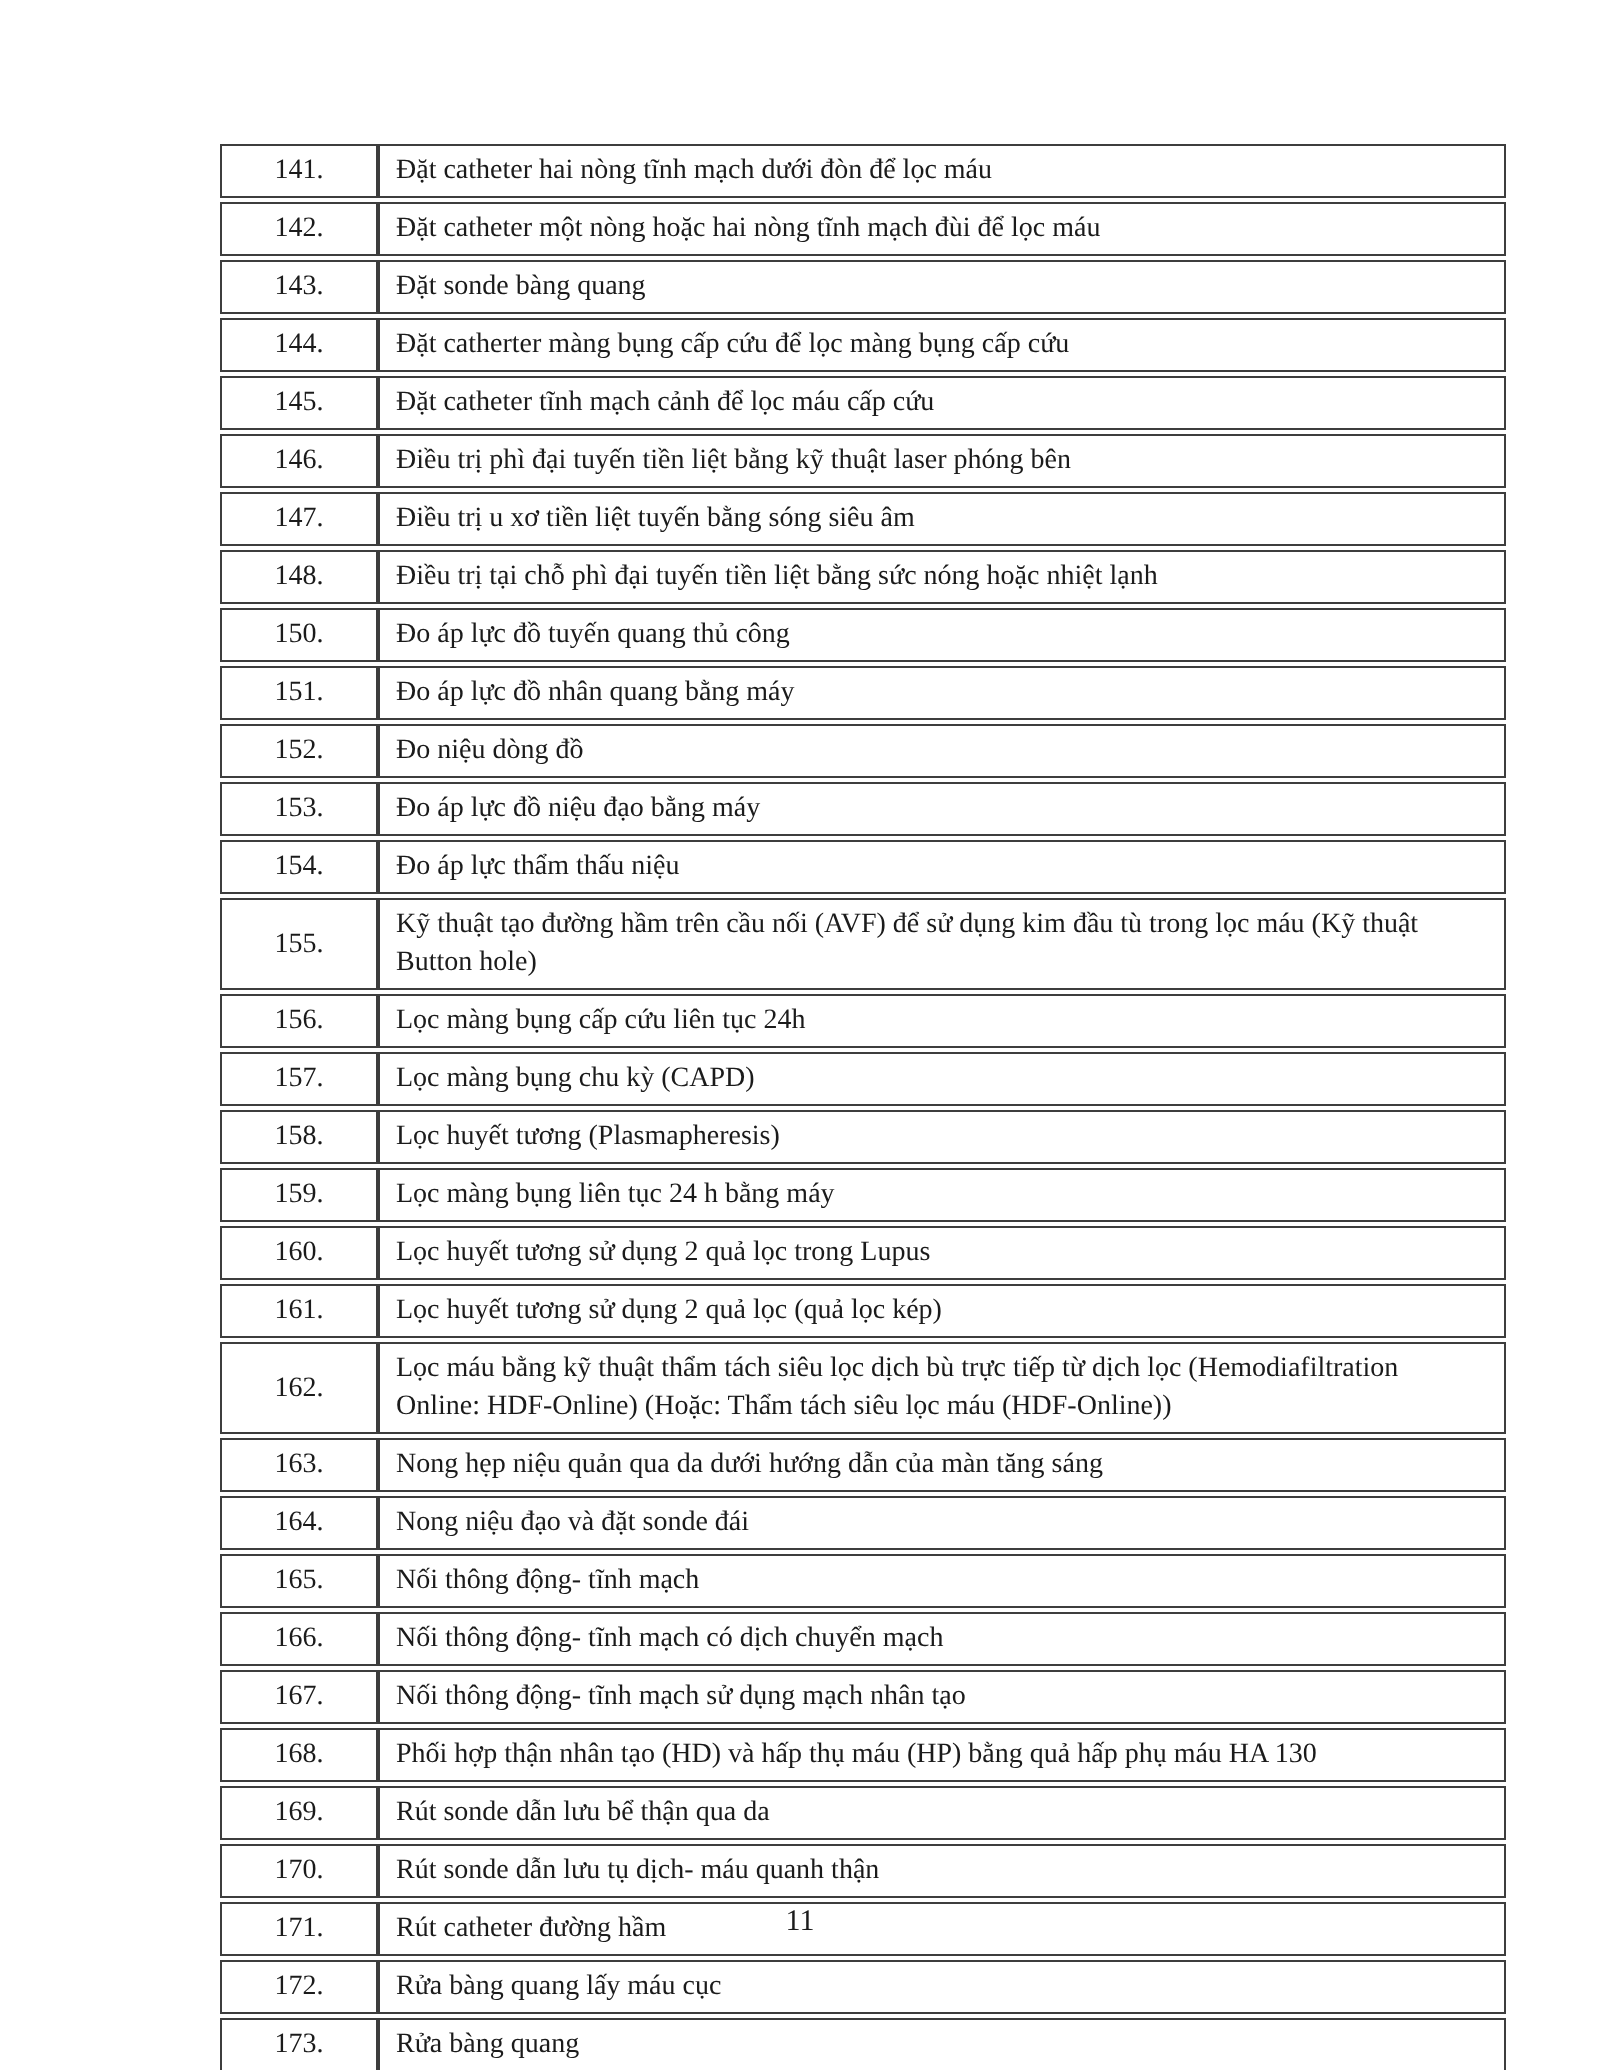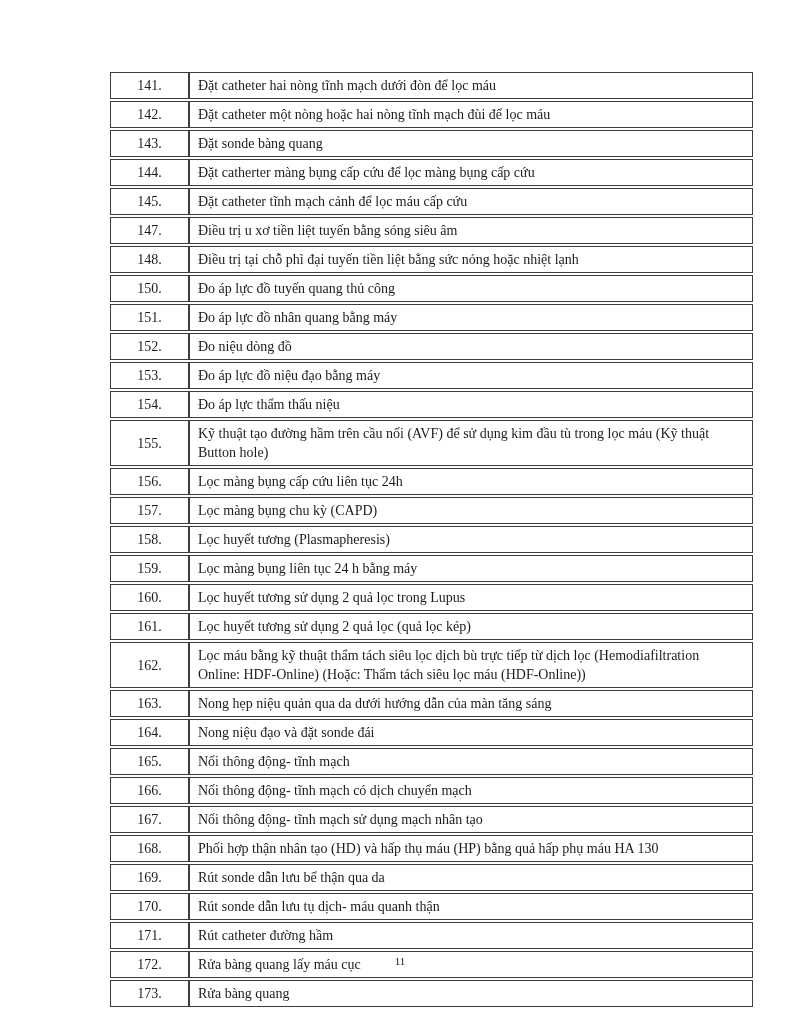--- a/index.html
+++ b/index.html
@@ -41,21 +41,21 @@
   td.txt {
     padding: 3px 8px;
     text-align: left;
   }
   .page-number {
     position: absolute;
     left: 0;
     top: 952px;
     width: 100%;
     text-align: center;
-    font-size: 11px;
+    font-size: 15px;
     line-height: 18px;
   }
 </style>
 </head>
 <body>
 
 <div class="page">
 
   <table class="proc-table">
     <tbody>
@@ -77,20 +77,24 @@
     <tr>
       <td class="num">144.</td>
       <td class="txt">Đặt catherter màng bụng cấp cứu để lọc màng bụng cấp cứu</td>
     </tr>
 
     <tr>
       <td class="num">145.</td>
       <td class="txt">Đặt catheter tĩnh mạch cảnh để lọc máu cấp cứu</td>
     </tr>
 
+    <tr>
+      <td class="num">146.</td>
+      <td class="txt">Điều trị phì đại tuyến tiền liệt bằng kỹ thuật laser phóng bên</td>
+    </tr>
 
     <tr>
       <td class="num">147.</td>
       <td class="txt">Điều trị u xơ tiền liệt tuyến bằng sóng siêu âm</td>
     </tr>
 
     <tr>
       <td class="num">148.</td>
       <td class="txt">Điều trị tại chỗ phì đại tuyến tiền liệt bằng sức nóng hoặc nhiệt lạnh</td>
     </tr>

